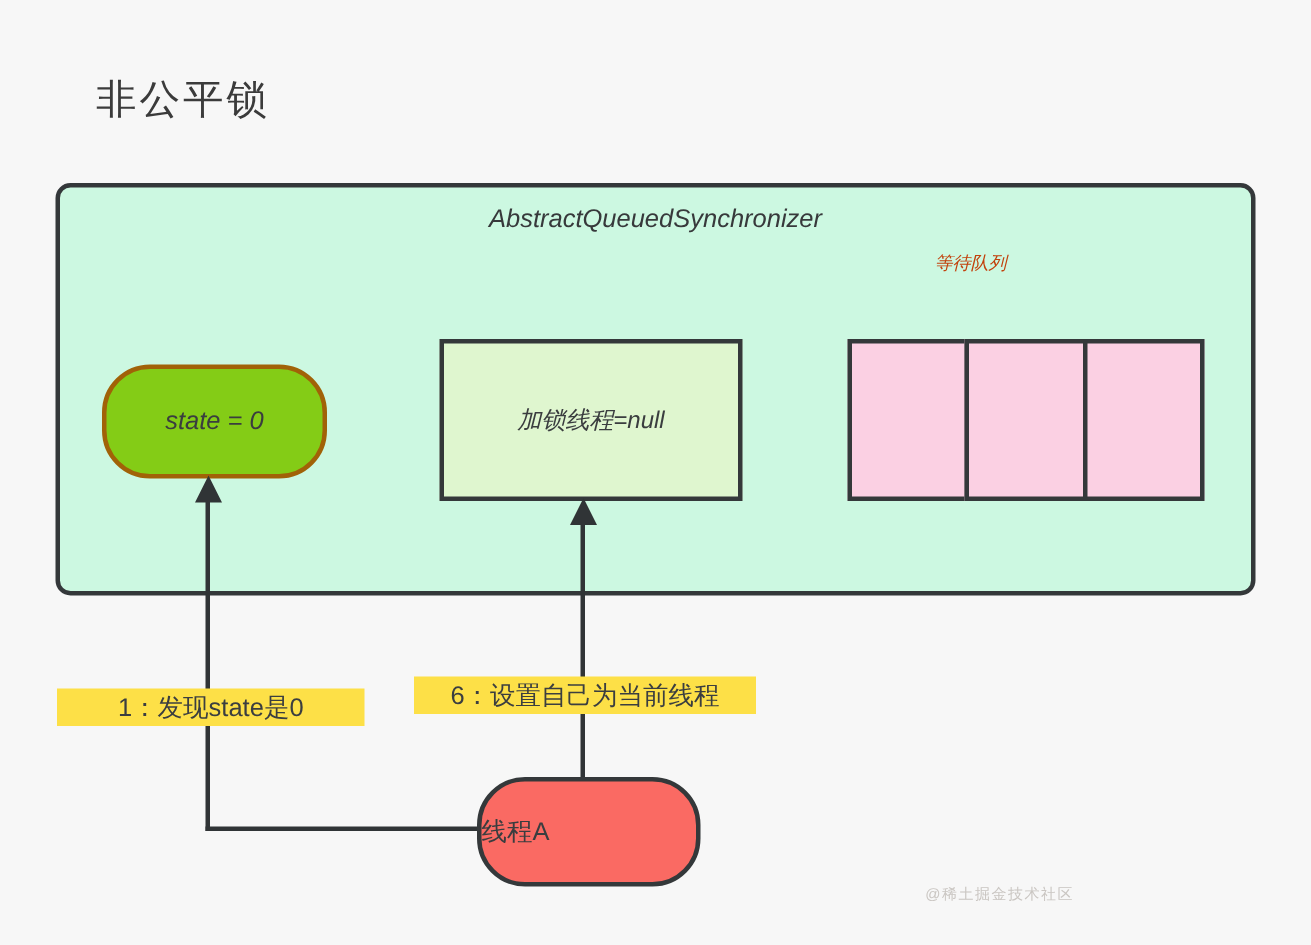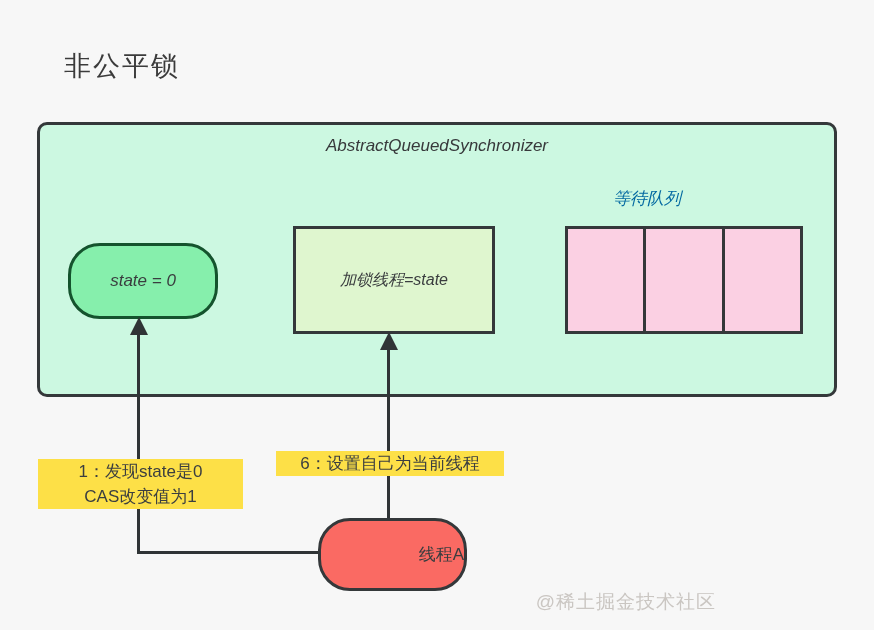--- a/index.html
+++ b/index.html
@@ -29,60 +29,60 @@
     font-style: italic;
   }
   .aqs-title {
     position: absolute; top: 11px; left: 0; width: 100%;
     text-align: center; font-size: 17px; color: #37393b;
   }
 
   .state-pill {
     position: absolute; left: 28px; top: 118px;
     width: 150px; height: 76px;
-    background: #86efac;
-    border: 3px solid #14532d;
+    background: #84cc16;
+    border: 3px solid #a16207;
     border-radius: 32px;
     display: flex; align-items: center; justify-content: center;
     font-size: 17px; color: #3a3d3f;
   }
 
   .lock-thread-box {
     position: absolute; left: 253px; top: 101px;
     width: 202px; height: 108px;
     background: #dff6cf;
     border: 3px solid #34383a;
     display: flex; align-items: center; justify-content: center;
     font-size: 16px; color: #3a3d3f;
   }
 
   .wait-queue-label {
-    position: absolute; left: 488px; top: 62px; width: 238px;
-    text-align: center; font-size: 17px; color: #0369a1;
+    position: absolute; left: 488px; top: 42px; width: 238px;
+    text-align: center; font-size: 12px; color: #c2410c;
   }
   .wait-queue {
     position: absolute; left: 525px; top: 101px;
     width: 238px; height: 108px;
     display: flex;
   }
   .queue-cell {
     flex: 1 1 0;
     background: #fbd0e3;
     border: 3px solid #34383a;
   }
   .queue-cell + .queue-cell { margin-left: -3px; }
 
   
   .thread-pill {
     position: absolute; left: 318px; top: 518px;
     width: 149px; height: 73px;
     background: #fa6a63;
     border: 3px solid #34383a;
     border-radius: 32px;
-    display: flex; align-items: center; justify-content: flex-end;
+    display: flex; align-items: center; justify-content: flex-start;
     font-size: 17px; color: #3a3d3f;
     z-index: 3;
   }
 
   
   .line { position: absolute; background: #303436; z-index: 2; }
   .arrow1-vline { left: 137px; top: 330px; width: 3px; height: 224px; }
   .arrow1-hline { left: 137px; top: 551px; width: 183px; height: 3px; }
   .arrow2-vline { left: 387px; top: 346px; width: 3px; height: 173px; }
 
@@ -102,60 +102,59 @@
     text-align: center;
     font-size: 17px; color: #3b3e40;
     line-height: 25px;
     z-index: 4;
   }
   .annotation-step1 { left: 38px; top: 459px; width: 205px; }
   .annotation-step2 { left: 276px; top: 451px; width: 228px; }
 
   .watermark {
     position: absolute; right: 16px; top: 589px;
-    font-size: 19px; color: #cac6c2; letter-spacing: 1px;
+    font-size: 10px; color: #cac6c2; letter-spacing: 1px;
     z-index: 1;
   }
 </style>
 </head>
 <body>
 
 <div class="stage">
 
   <div class="page-title">非公平锁</div>
 
   <div class="aqs-box">
     <div class="aqs-title">AbstractQueuedSynchronizer</div>
 
     <div class="state-pill">
       <span>state = 0</span>
     </div>
 
     <div class="lock-thread-box">
-      <span>加锁线程=state</span>
+      <span>加锁线程=null</span>
     </div>
 
     <div class="wait-queue-label">等待队列</div>
     <div class="wait-queue">
         <div class="queue-cell"></div>
         <div class="queue-cell"></div>
         <div class="queue-cell"></div>
       </div>
   </div>
 
   <div class="arrowhead arrowhead-1"></div>
   <div class="line arrow1-vline"></div>
   <div class="line arrow1-hline"></div>
 
   <div class="arrowhead arrowhead-2"></div>
   <div class="line arrow2-vline"></div>
 
   <div class="annotation annotation-step1">
     <div>1：发现state是0</div>
-    <div>CAS改变值为1</div>
   </div>
   <div class="annotation annotation-step2">6：设置自己为当前线程</div>
 
   <div class="thread-pill">
     <span>线程A</span>
   </div>
 
   <div class="watermark">@稀土掘金技术社区</div>
 
 </div>

